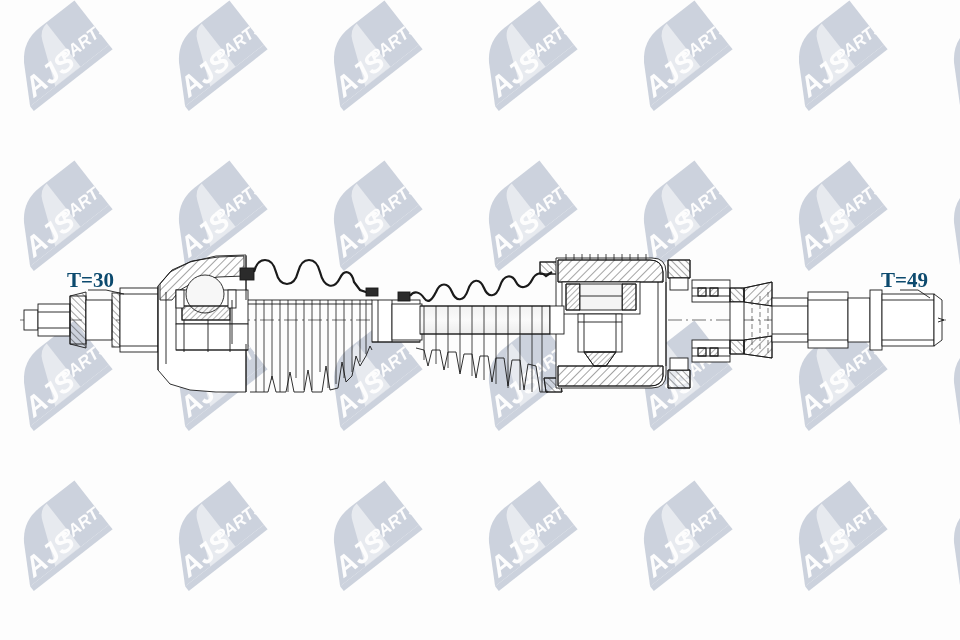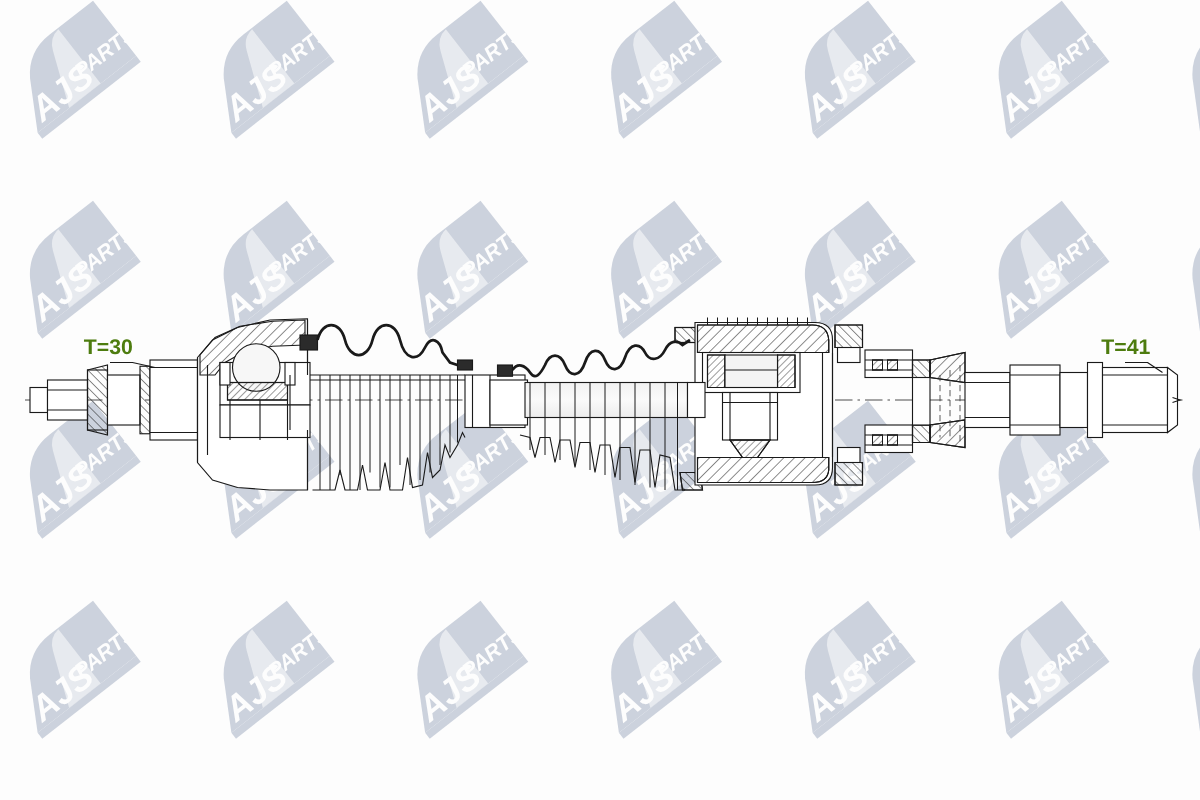--- a/index.html
+++ b/index.html
@@ -31,24 +31,24 @@
   
   #drawing-layer {
     position: absolute;
     inset: 0;
     z-index: 2;
   }
   
   .callout-label {
     position: absolute;
     z-index: 3;
-    font-family: Liberation Sans, sans-serif;
-    font-size: 17px;
+    font-family: Liberation Serif, serif;
+    font-size: 21px;
     font-weight: 700;
-    color: #4d7c0f;
+    color: #0c4a6e;
     letter-spacing: 0px;
     white-space: nowrap;
   }
   #label-left  { left: 67px;  top: 268px; }
   #label-right { left: 881px; top: 268px; }
 </style>
 </head>
 <body>
 
 <div id="page">
@@ -619,15 +619,15 @@
 
           <path d="M938 318 L944 320 L938 322" stroke-width="0.9" fill="none"></path>
         </g>
 
       </g>
     </svg>
   </div>
 
   <div class="callout-label" id="label-left">T=30</div>
 
-  <div class="callout-label" id="label-right">T=41</div>
+  <div class="callout-label" id="label-right">T=49</div>
 
 </div>
 
 </body></html>

